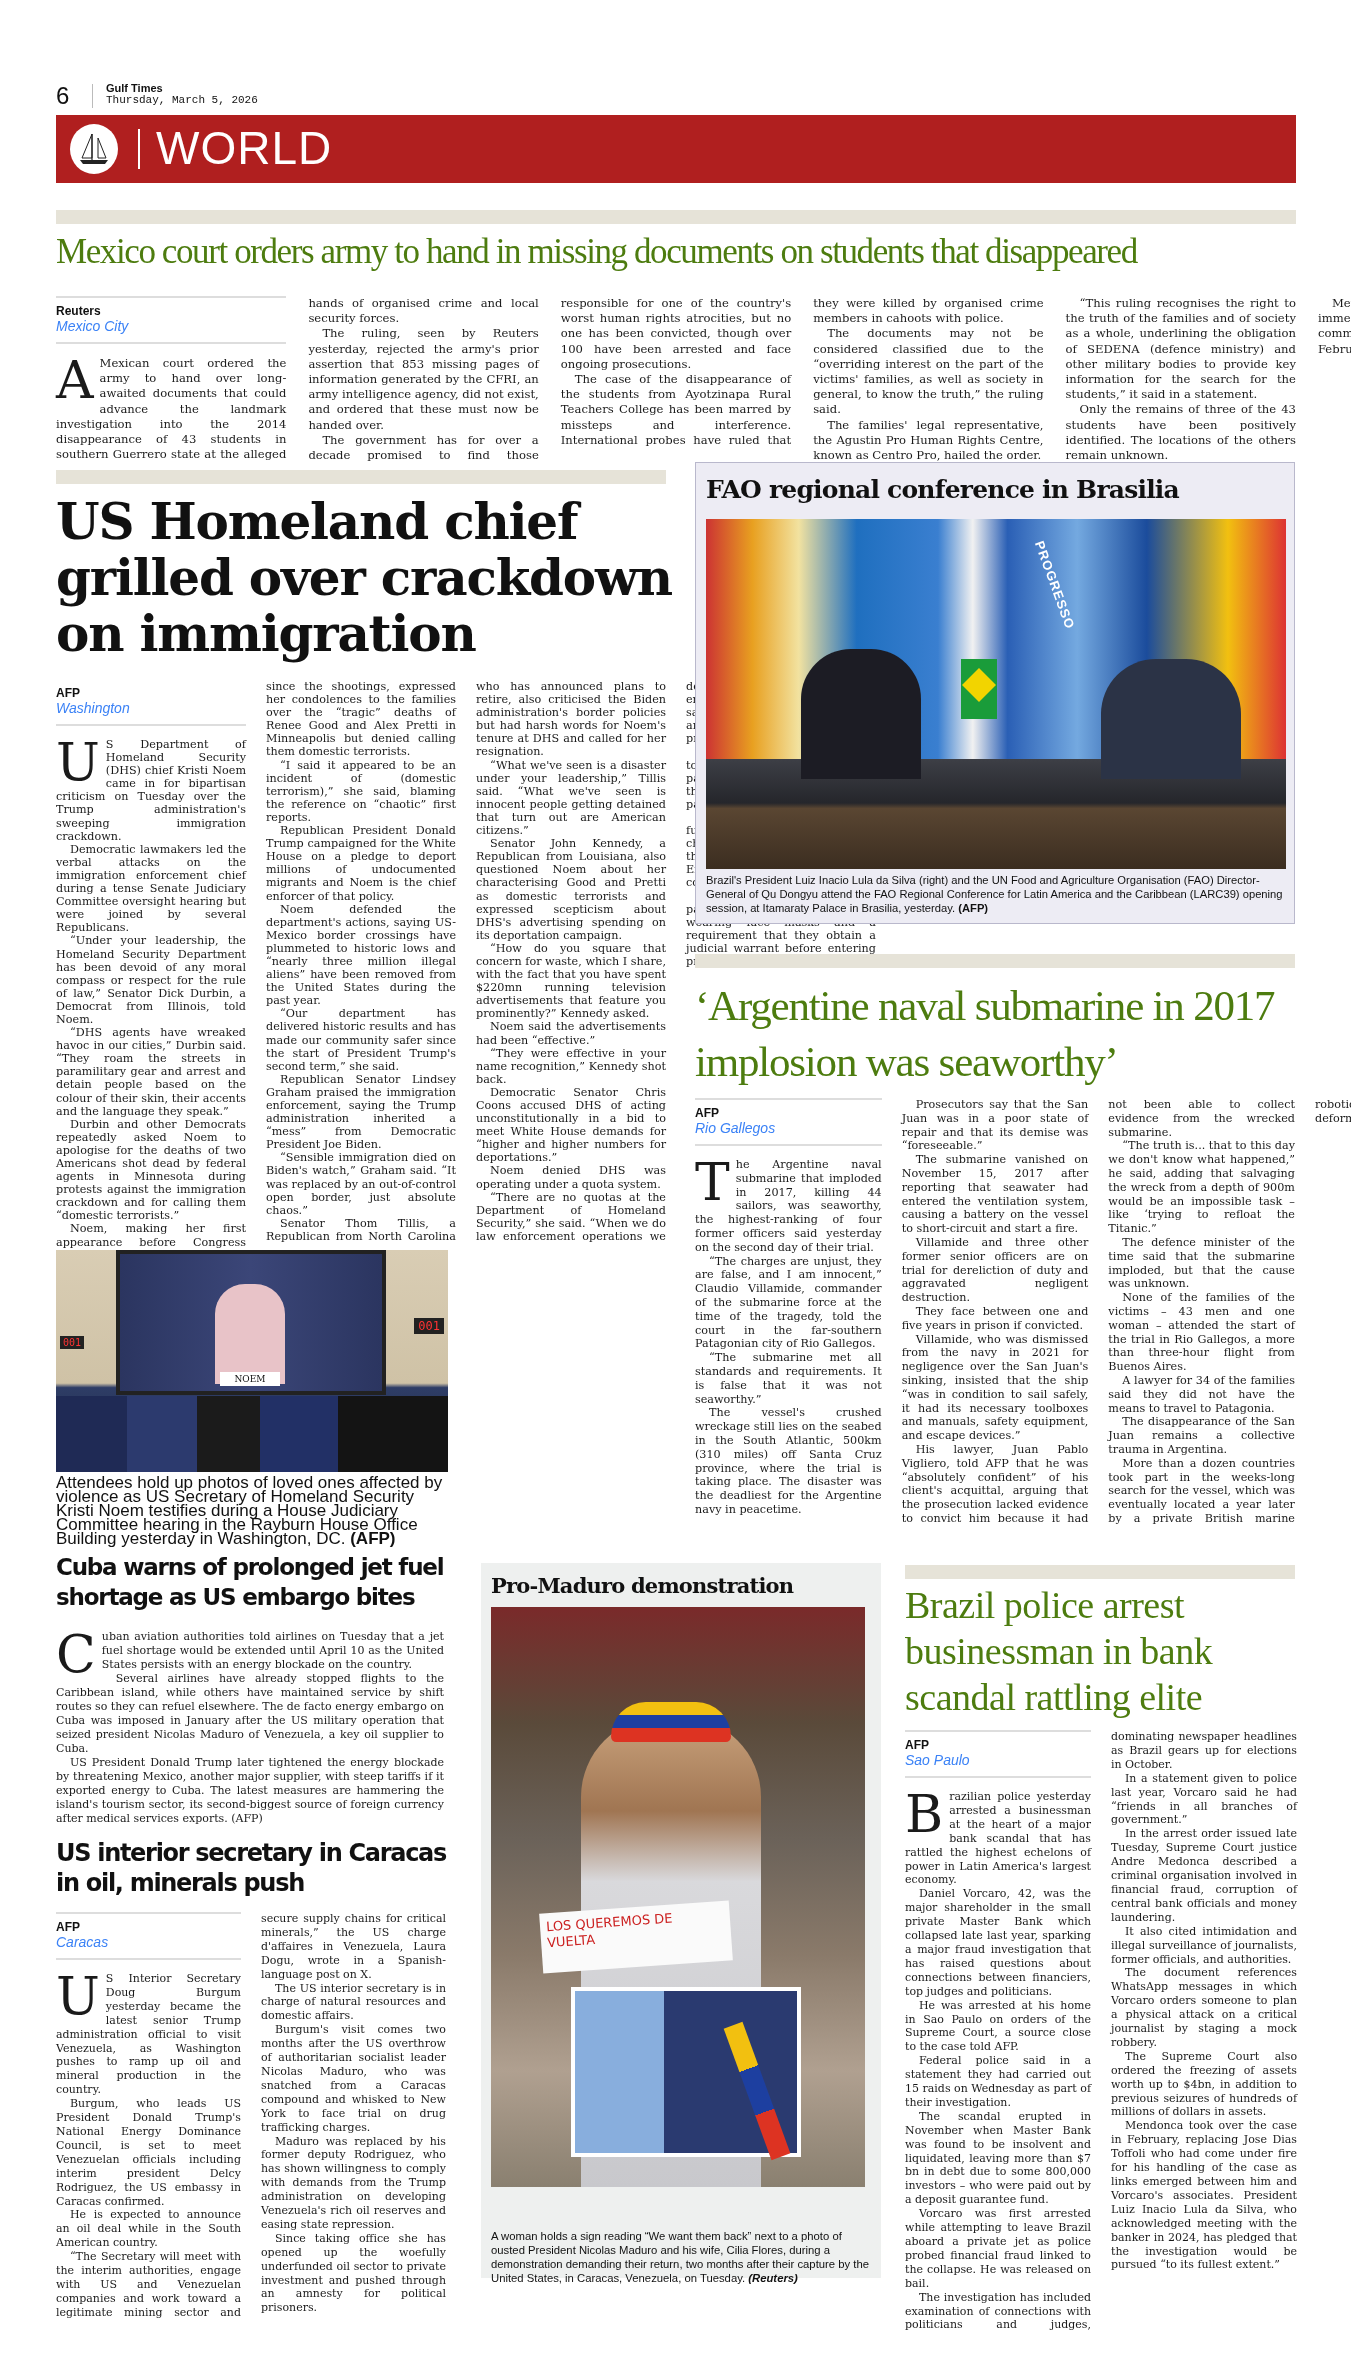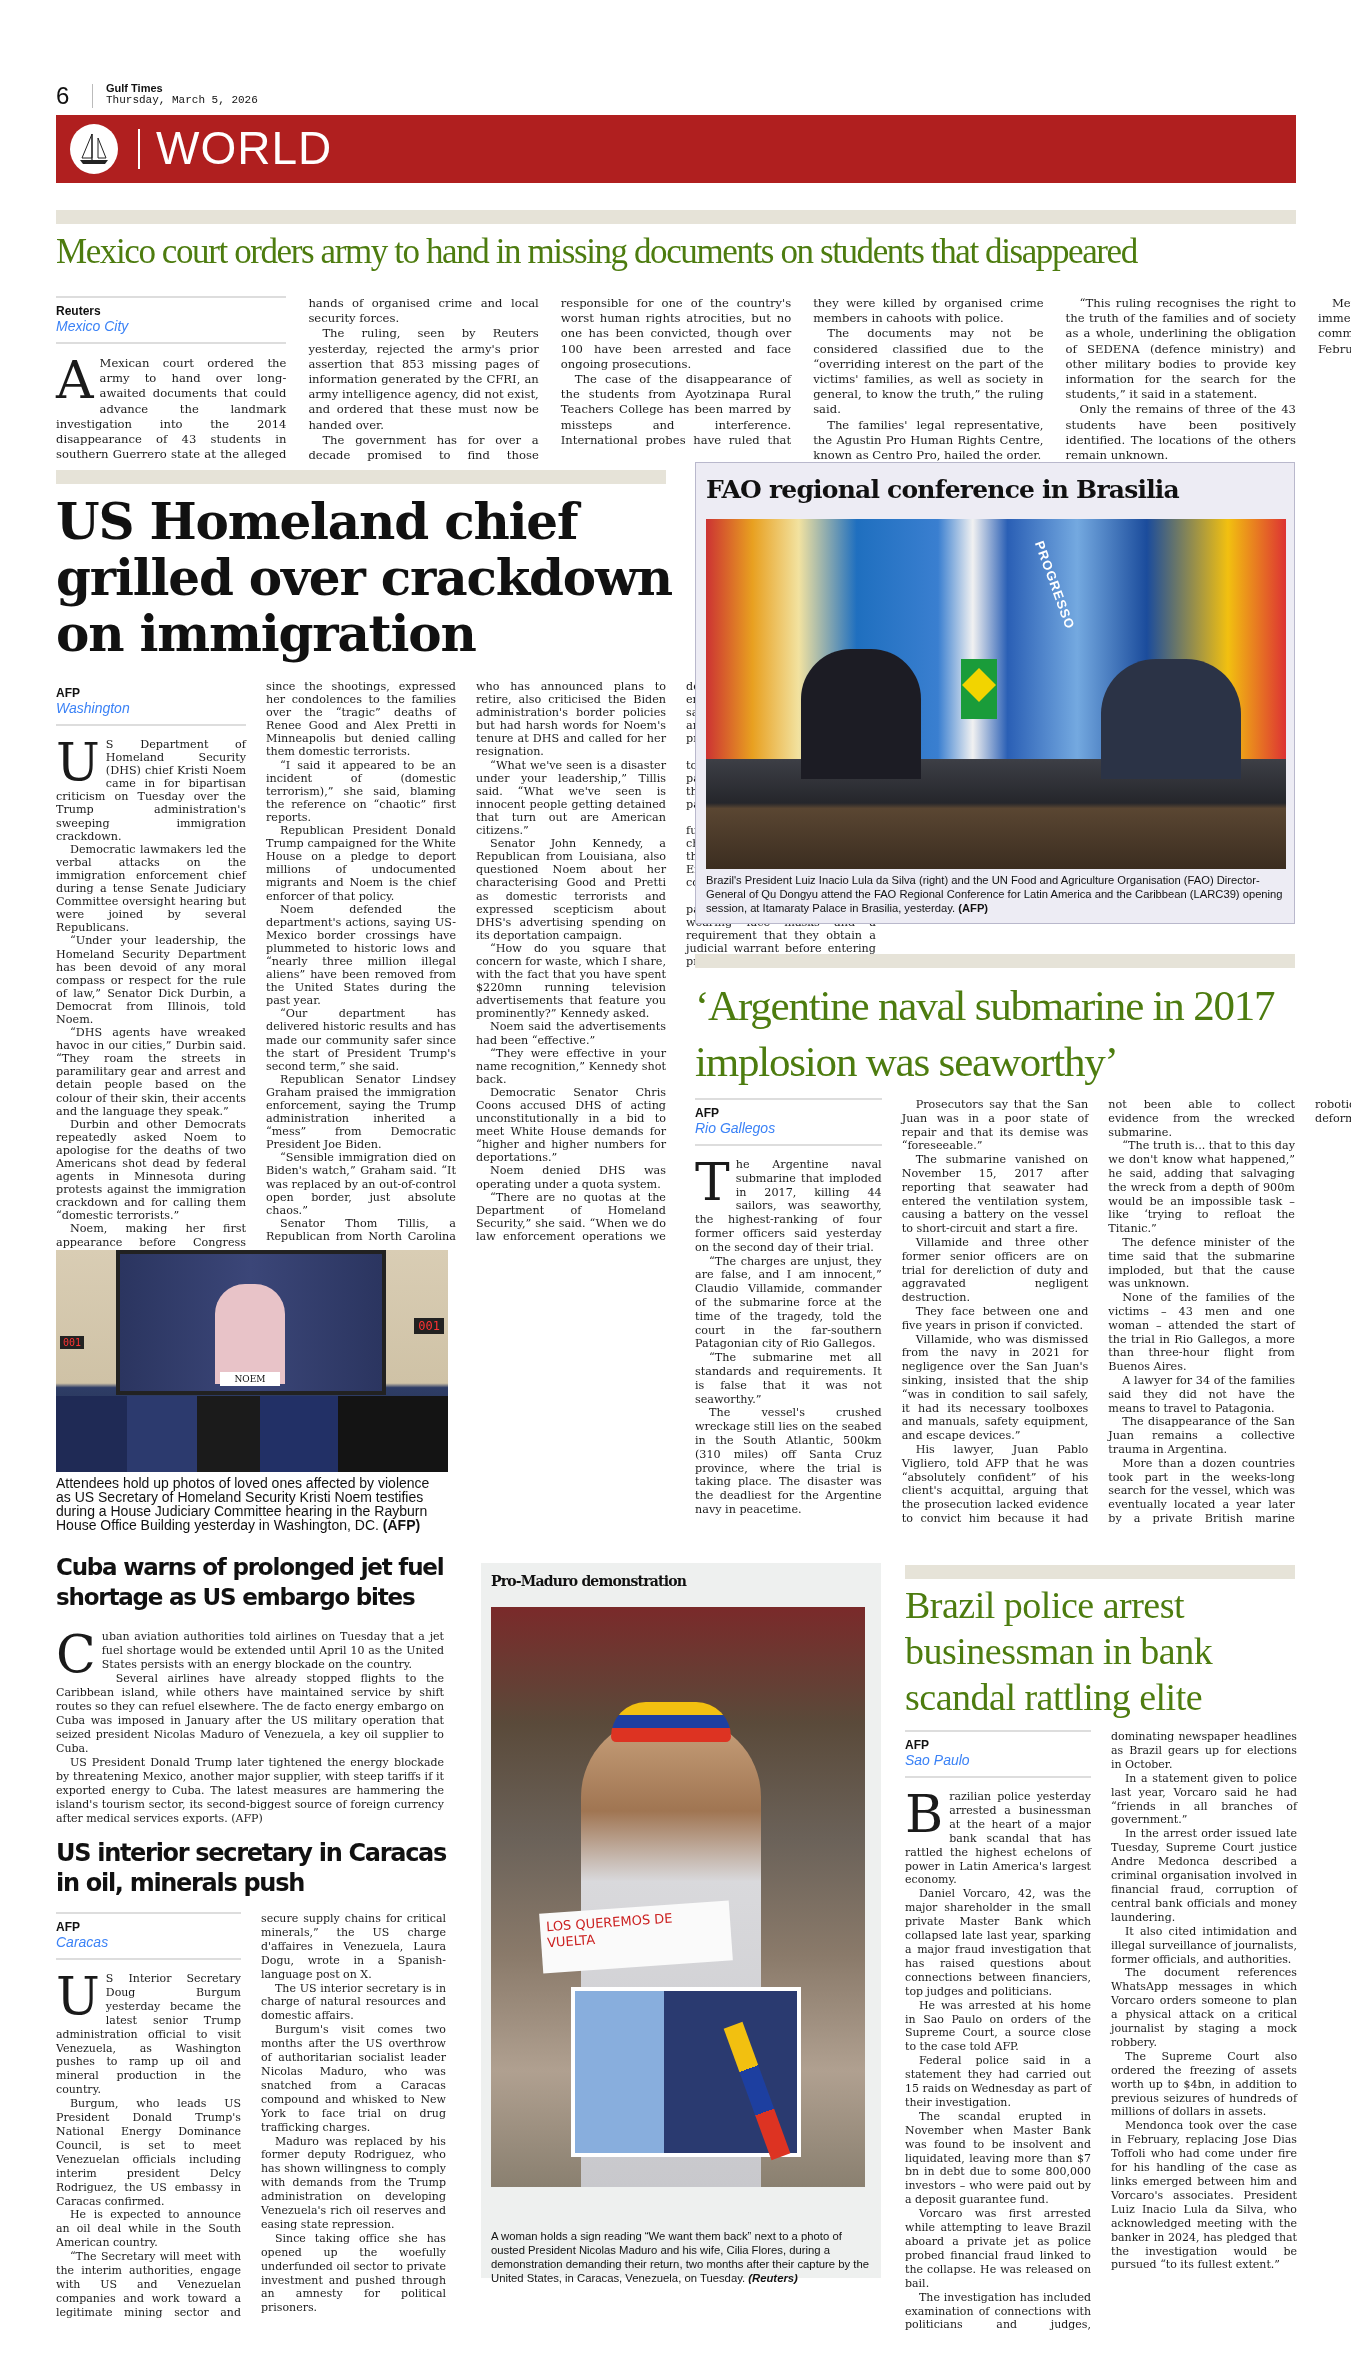--- a/index.html
+++ b/index.html
@@ -106,21 +106,21 @@
 <div class="abs" style="left:56px; top:1250px; width:392px; height:280px; background:#fff;">
   <div class="photo" style="width:392px; height:222px; background:linear-gradient(180deg,#d9cdb4 0%,#cfc2a6 60%,#2e3d66 62%,#1e2540 100%);">
     <div style="position:absolute; left:60px; top:0; width:270px; height:145px; background:linear-gradient(90deg,#2b3560,#3b4678 50%,#2b3560); border:4px solid #222;">
       <div style="position:absolute; left:95px; top:30px; width:70px; height:100px; background:#e8c3c8; border-radius:30px 30px 0 0;"></div>
       <div style="position:absolute; left:100px; top:118px; width:60px; height:14px; background:#fff; font-size:9px; text-align:center; line-height:14px;">NOEM</div>
     </div>
     <div style="position:absolute; left:4px; top:86px; background:#222; color:#f33; font-family:'DejaVu Sans Mono',monospace; font-size:10px; padding:1px 3px;">001</div>
     <div style="position:absolute; right:4px; top:68px; background:#222; color:#f33; font-family:'DejaVu Sans Mono',monospace; font-size:12px; padding:1px 4px;">001</div>
     <div style="position:absolute; left:0; bottom:0; width:392px; height:76px; background:linear-gradient(90deg,#1f2a55 0 18%,#2c3a6e 18% 36%,#1b1b1b 36% 52%,#223066 52% 72%,#141414 72% 100%);"></div>
   </div>
-  <div class="caption" style="margin-top:4px; font-size:14px; line-height:14px;">
+  <div class="caption" style="margin-top:4px; font-size:17px; line-height:14px;">
     <span>Attendees hold up photos of loved ones affected by violence as US Secretary of Homeland Security Kristi Noem testifies during a House Judiciary Committee hearing in the Rayburn House Office Building yesterday in Washington, DC.</span>
     <b>(AFP)</b>
   </div>
 </div>
 
 <div class="abs" style="left:695px; top:462px; width:600px; height:462px; background:#edecf4; border:1px solid #b9b8cc;">
   <div style="position:absolute; left:10px; top:12px; font-family:'DejaVu Serif',serif; font-weight:bold; font-size:25px; letter-spacing:-0.8px;">FAO regional conference in Brasilia</div>
   <div class="photo" style="position:absolute; left:10px; top:56px; width:580px; height:350px; background:linear-gradient(90deg,#c33 0%,#e8a020 8%,#f2e2a0 16%,#1f6fbf 26%,#3a7fd0 40%,#f1f1f1 46%,#2a5fb5 52%,#74a9e0 64%,#1b4c9c 76%,#f2c010 90%,#d33 100%);">
     <div style="position:absolute; left:340px; top:20px; transform:rotate(70deg); transform-origin:left top; font-family:'Liberation Sans',sans-serif; font-weight:bold; color:#fff; font-size:13px; letter-spacing:1px;">PROGRESSO</div>
     <div style="position:absolute; left:255px; top:140px; width:36px; height:60px; background:#1a9c3a;">
@@ -187,21 +187,21 @@
       <p>“The Secretary will meet with the interim authorities, engage with US and Venezuelan companies and work toward a legitimate mining sector and secure supply chains for critical minerals,” the US charge d'affaires in Venezuela, Laura Dogu, wrote in a Spanish-language post on X.</p>
       <p>The US interior secretary is in charge of natural resources and domestic affairs.</p>
       <p>Burgum's visit comes two months after the US overthrow of authoritarian socialist leader Nicolas Maduro, who was snatched from a Caracas compound and whisked to New York to face trial on drug trafficking charges.</p>
       <p>Maduro was replaced by his former deputy Rodriguez, who has shown willingness to comply with demands from the Trump administration on developing Venezuela's rich oil reserves and easing state repression.</p>
       <p>Since taking office she has opened up the woefully underfunded oil sector to private investment and pushed through an amnesty for political prisoners.</p>
     </div>
   </div>
 </div>
 
 <div class="abs" style="left:481px; top:1563px; width:400px; height:715px; background:#eef0ef;">
-  <div style="position:absolute; left:10px; top:10px; font-family:'DejaVu Serif',serif; font-weight:bold; font-size:14px; letter-spacing:-0.8px;">Pro-Maduro demonstration</div>
+  <div style="position:absolute; left:10px; top:10px; font-family:'DejaVu Serif',serif; font-weight:bold; font-size:21px; letter-spacing:-0.8px;">Pro-Maduro demonstration</div>
   <div class="photo" style="position:absolute; left:10px; top:44px; width:374px; height:580px; background:linear-gradient(180deg,#7a2a2a 0%,#5a4a3a 20%,#6b6259 40%,#8a7a6a 60%,#b0a090 80%,#8a8070 100%);">
     <div style="position:absolute; left:90px; top:110px; width:180px; height:470px; background:linear-gradient(180deg,#c9a27c 0%,#a07552 20%,#d9d9dc 35%,#c8c8cc 100%); border-radius:80px 80px 0 0;"></div>
     <div style="position:absolute; left:120px; top:95px; width:120px; height:40px; background:linear-gradient(180deg,#f2c010 0 33%,#1d3fa0 33% 66%,#d32 66% 100%); border-radius:40px 40px 6px 6px;"></div>
     <div style="position:absolute; left:50px; top:300px; width:190px; height:60px; background:#fafafa; transform:rotate(-4deg);">
       <span style="display:block; padding:6px; font-family:'DejaVu Sans',sans-serif; color:#c22; font-size:13px; line-height:16px;">LOS QUEREMOS DE VUELTA</span>
     </div>
     <div style="position:absolute; left:80px; top:380px; width:230px; height:170px; background:linear-gradient(90deg,#88aedd 0 40%,#2a3a70 40% 100%); border:4px solid #fff;">
       <div style="position:absolute; right:30px; top:30px; width:20px; height:140px; background:linear-gradient(180deg,#f2c010 0 33%,#1d3fa0 33% 66%,#d32 66% 100%); transform:rotate(-20deg);"></div>
     </div>
   </div>

